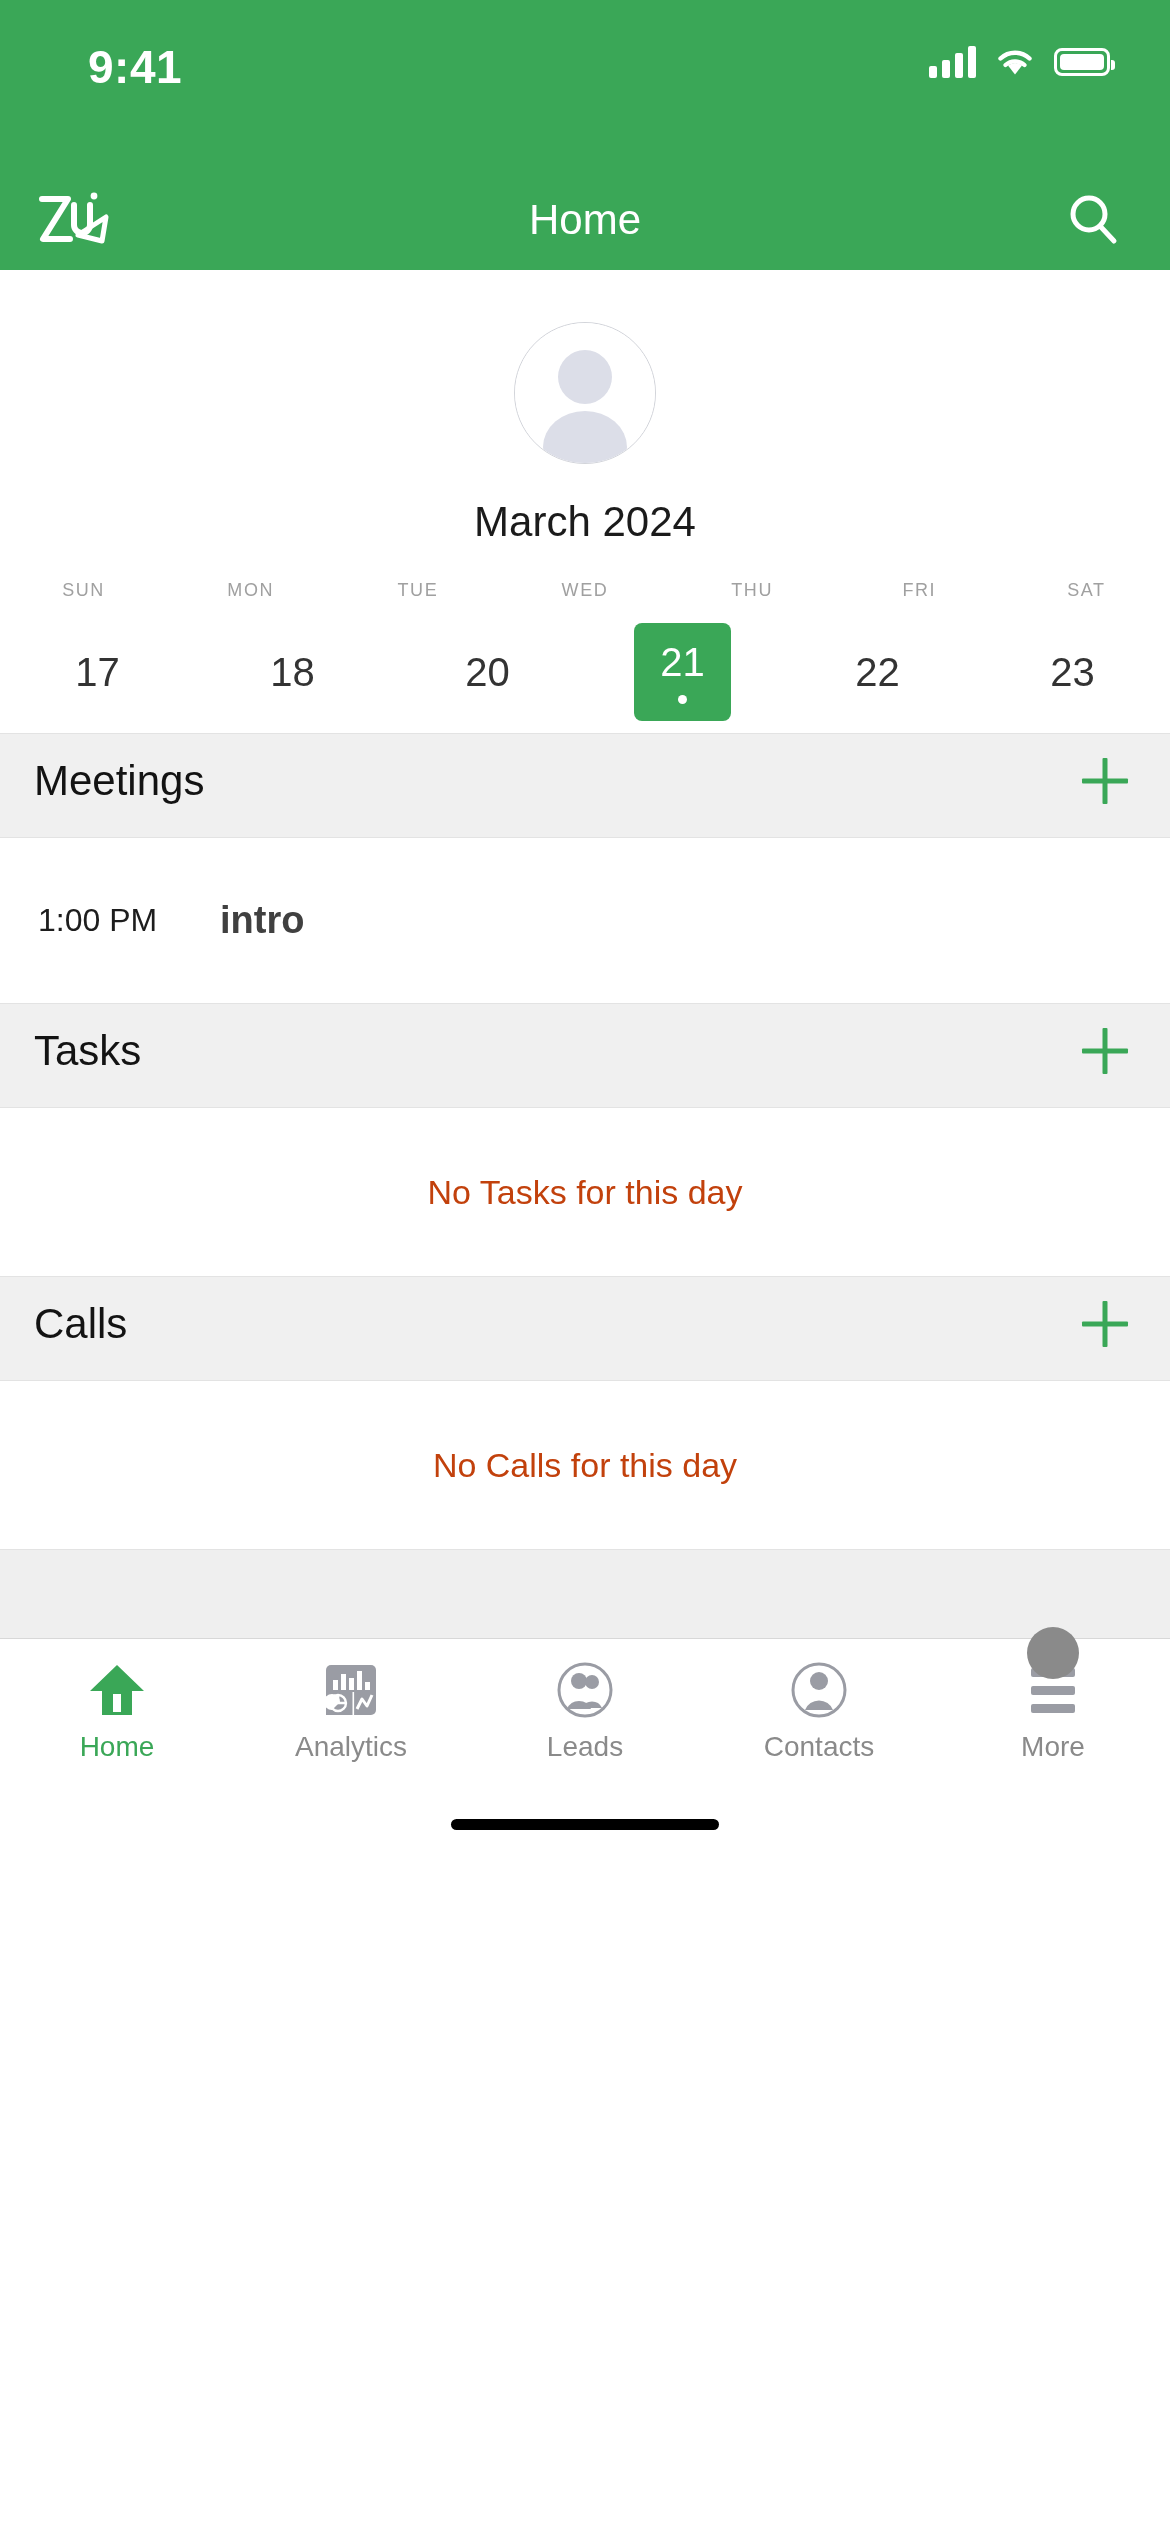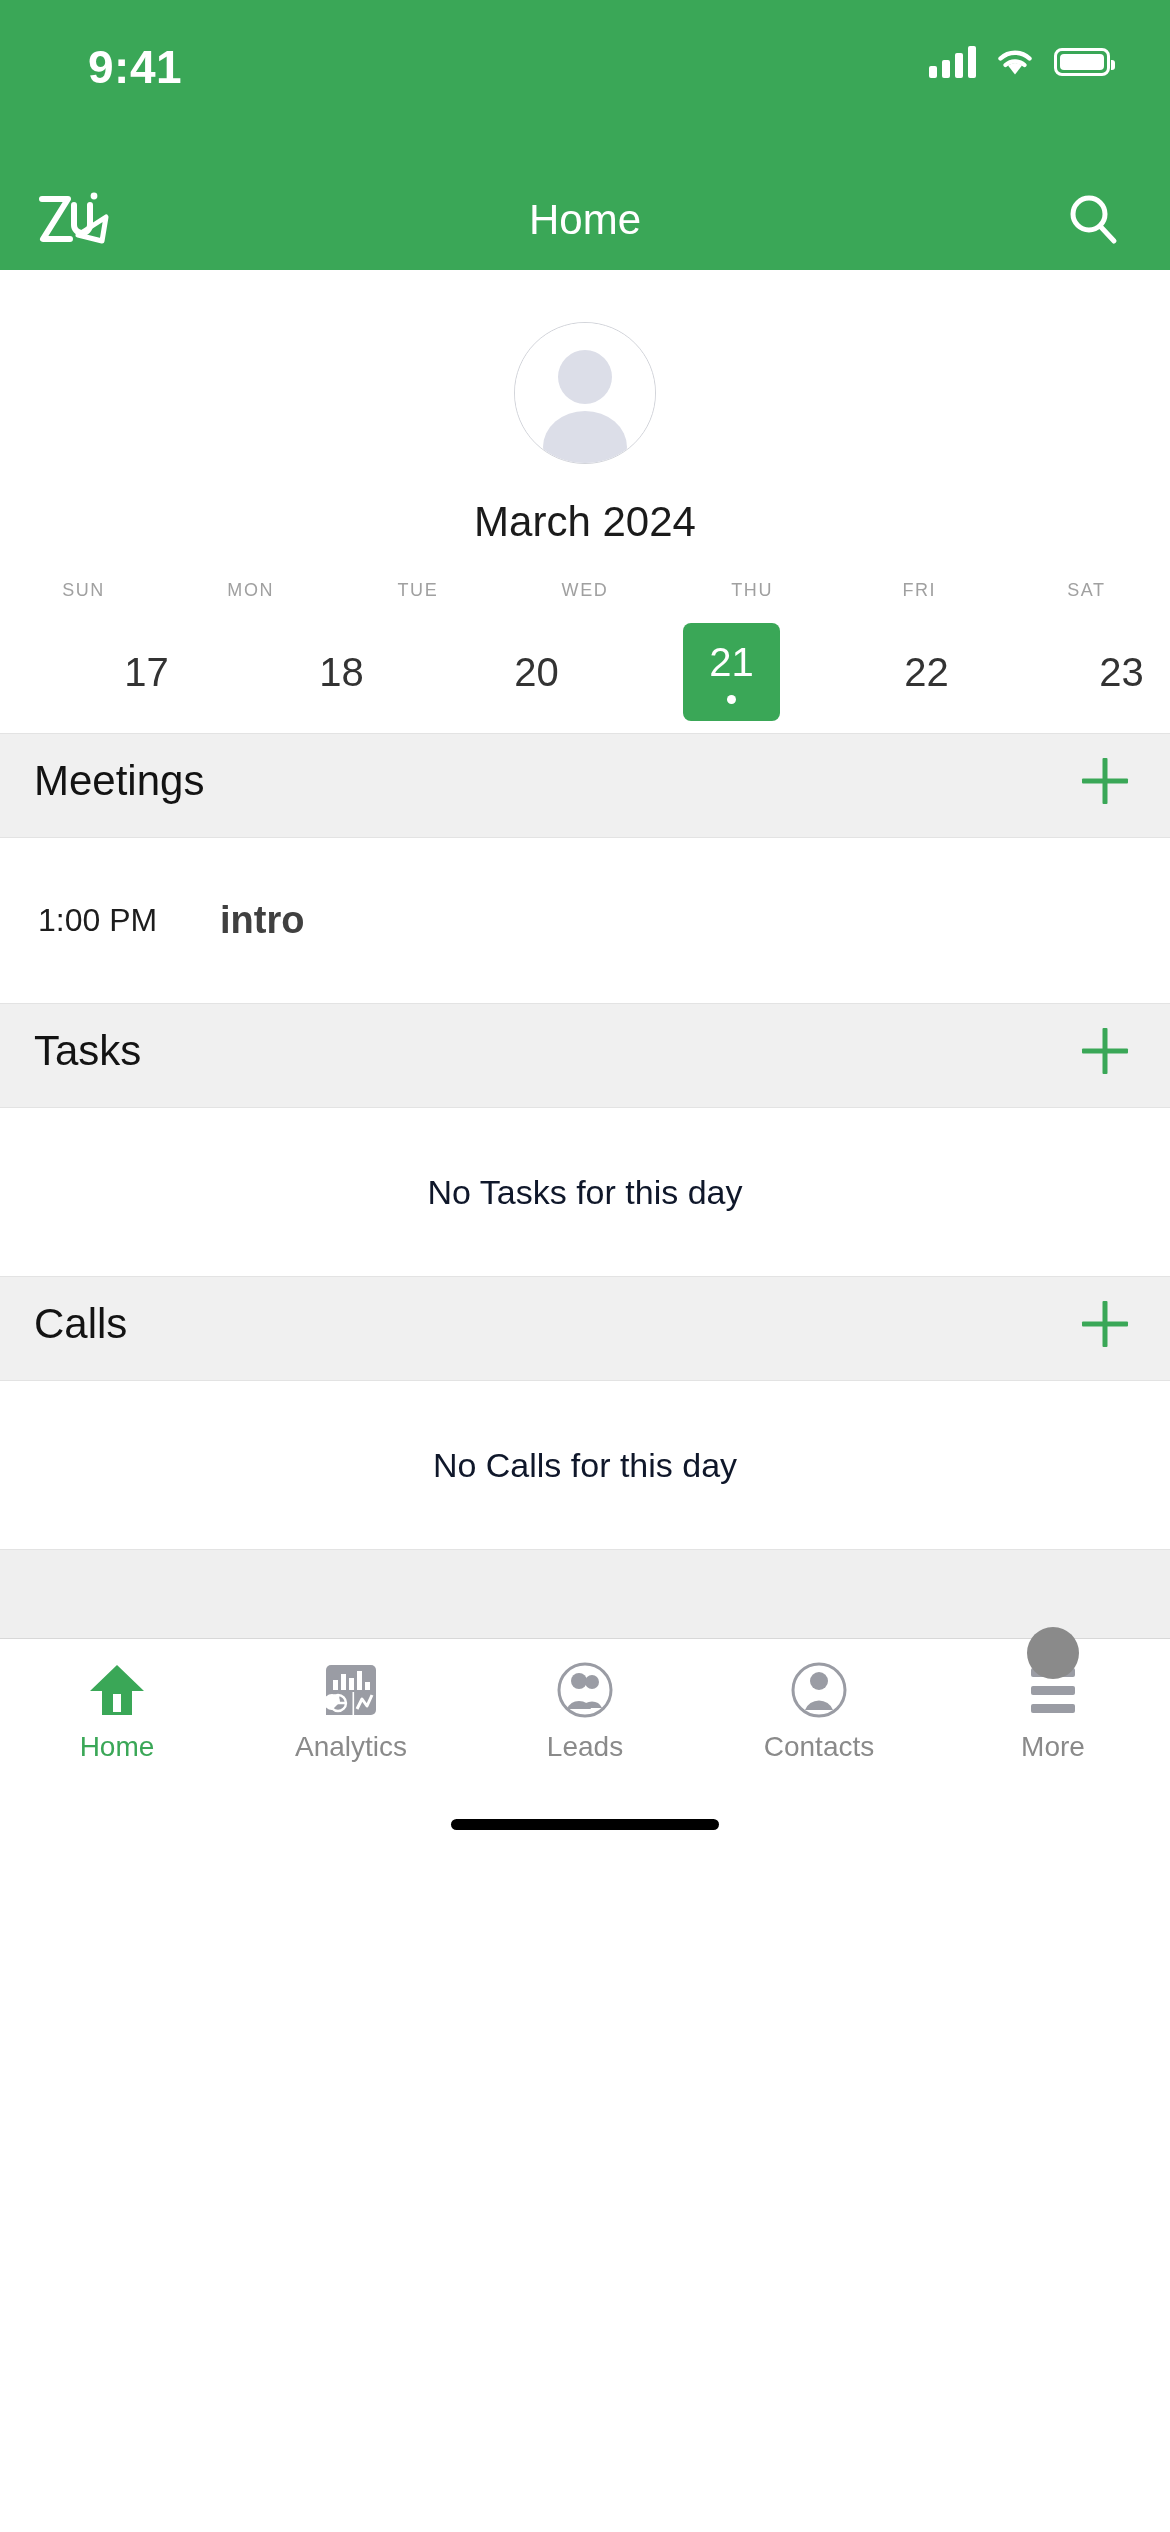--- a/index.html
+++ b/index.html
@@ -54,21 +54,21 @@
   
   .cal{ background:#fff; padding-top:34px;}
   .cal-month{ text-align:center; font-size:42px; color:#1b1b1b; font-weight:400; }
   .cal-weekdays{ display:flex; margin-top:34px; }
   .cal-weekdays div{
     flex:1; text-align:center; font-size:18px; color:#a0a0a0;
     letter-spacing:1.6px; font-weight:400;
   }
   .cal-days{ display:flex; margin-top:22px; padding-bottom:12px;}
   .cal-day{
-    flex:1; display:flex; flex-direction:column; align-items:flex-end; justify-content:center;
+    flex:1; display:flex; flex-direction:column; align-items:center; justify-content:center;
     height:98px; font-size:40px; color:#333333;
   }
   .cal-day .box{
     width:97px;height:98px;display:flex;flex-direction:column;
     align-items:center;justify-content:center;border-radius:8px;
   }
   .cal-day.selected .box{ background:#3AA757; color:#ffffff; height:98px;}
   .daydot{ width:9px;height:9px;border-radius:50%;background:#ffffff;margin-top:10px;}
 
   
@@ -89,21 +89,21 @@
   .meeting-row{
     background:#fff; height:165px; display:flex; align-items:center;
     padding-left:38px; gap:54px;
   }
   .meeting-time{ font-size:32px; color:#1d1d1d; min-width:128px;}
   .meeting-title{ font-size:38px; color:#404040; font-weight:700;}
 
   .empty-row{
     background:#fff; height:168px; display:flex;
     align-items:center; justify-content:center;
-    font-size:34px; color:#0f172a;
+    font-size:34px; color:#c2410c;
   }
   .filler{ background:#efefef; height:290px; border-top:1px solid #e3e3e3;}
 
   
   .tabbar{
     position:absolute; left:0; bottom:0; width:1170px; height:218px;
     background:#ffffff; border-top:1px solid #d8d8d8;
     display:flex; align-items:flex-start; padding-top:22px;
   }
   .tab{ flex:1; display:flex; flex-direction:column; align-items:center; gap:12px; position:relative;}

